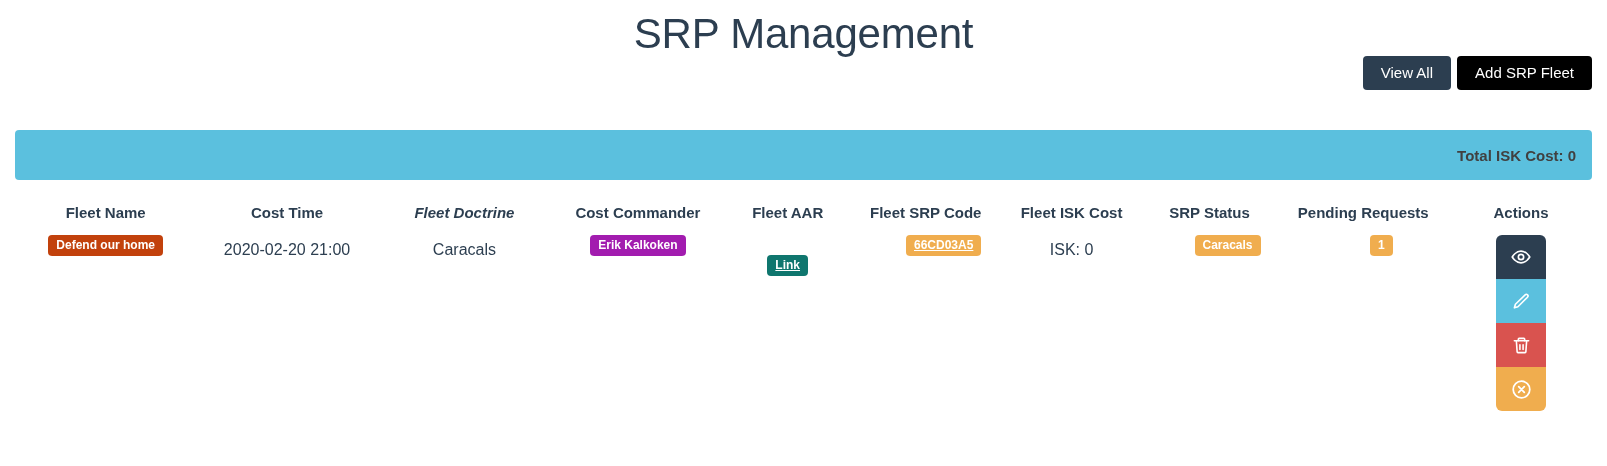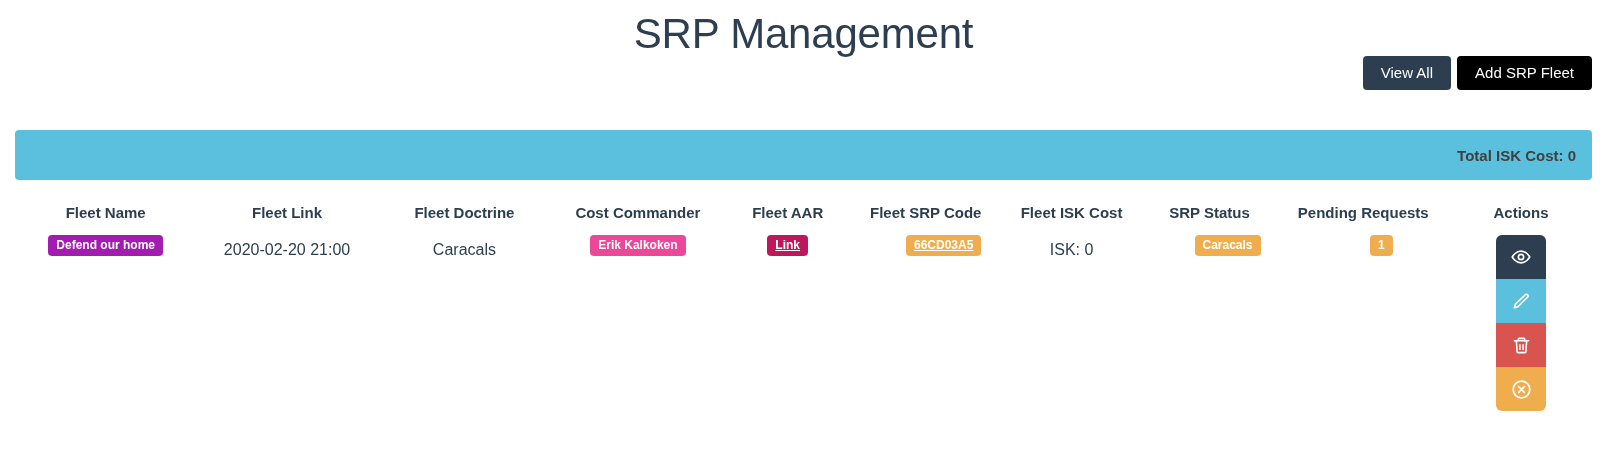--- a/index.html
+++ b/index.html
@@ -96,44 +96,44 @@
     text-align: center;
     vertical-align: top;
     padding: 4px 4px;
     font-size: 16px;
     color: #2c3e50;
   }
 
   
   .col-name   { width: 11.5%; }
   .col-time   { width: 11.5%; }
-  .col-doc    { width: 11.0%; }
+  .col-doc    { width: 11.0%; font-style: italic; }
   .col-fc     { width: 11.0%; }
   .col-aar    { width:  8.0%; margin-top: 30px; }
   .col-code   { width:  9.5%; }
   .col-isk    { width:  9.0%; }
   .col-status { width:  8.5%; }
   .col-pend   { width: 11.0%; }
   .col-act    { width:  9.0%; }
 
   
   .badge {
     display: inline-block;
     border-radius: 4px;
     color: #ffffff;
     font-size: 12px;
     font-weight: bold;
     padding: 4px 8px;
     line-height: 1.1;
     white-space: nowrap;
     vertical-align: middle;
   }
-  .badge-info    { background: #a21caf; }
-  .badge-success { background: #ec4899; }
-  .badge-dark    { background: #be185d; }
+  .badge-info    { background: #c2410c; }
+  .badge-success { background: #a21caf; }
+  .badge-dark    { background: #0f766e; margin-top: 20px; }
   .badge-warning { background: #f0ad4e; margin-left: 36px; }
   .badge-link    { text-decoration: underline; cursor: pointer; }
   .plain-cell    { font-size: 16px; padding-top: 6px; display: inline-block; }
 
   
   .actions-stack {
     display: flex;
     flex-direction: column;
     align-items: center;
   }
@@ -167,21 +167,21 @@
 
   <div class="isk-banner">
     <span class="isk-banner-text">Total ISK Cost: 0</span>
   </div>
 
   <div class="table-wrap">
     <table class="srp-table">
       <thead>
         <tr>
           <th class="col-name">Fleet Name</th>
-          <th class="col-time">Fleet Link</th>
+          <th class="col-time">Cost Time</th>
           <th class="col-doc">Fleet Doctrine</th>
           <th class="col-fc">Cost Commander</th>
           <th class="col-aar">Fleet AAR</th>
           <th class="col-code">Fleet SRP Code</th>
           <th class="col-isk">Fleet ISK Cost</th>
           <th class="col-status">SRP Status</th>
           <th class="col-pend">Pending Requests</th>
           <th class="col-act">Actions</th>
         </tr>
       </thead>

